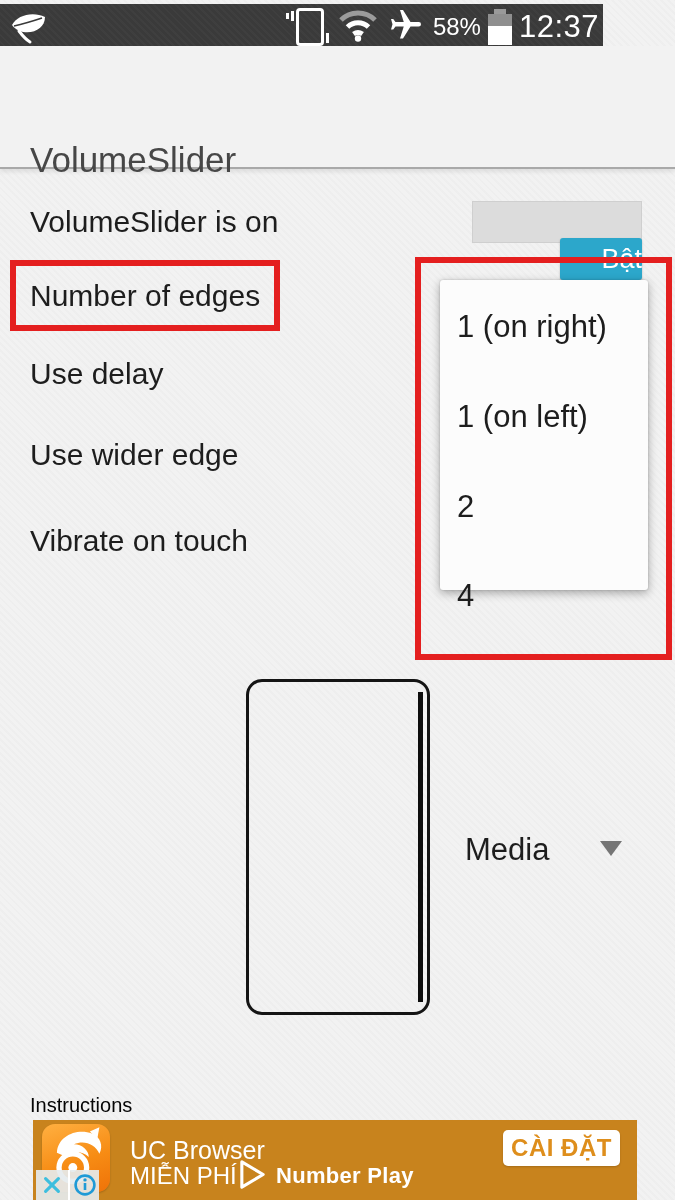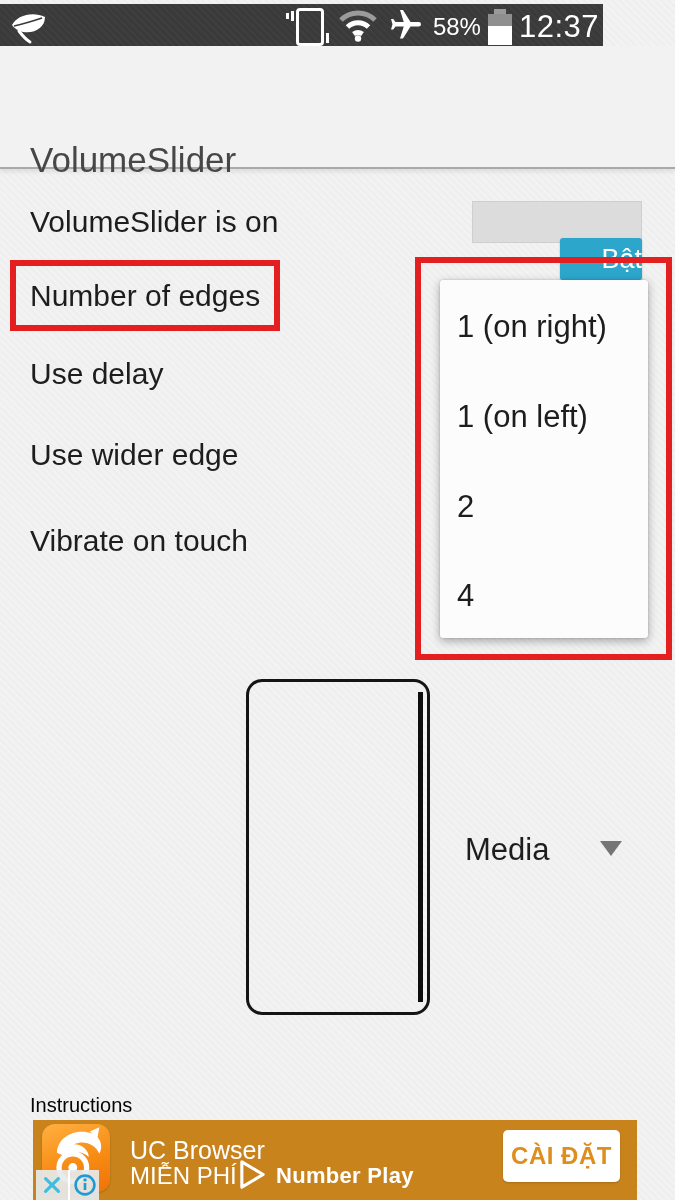--- a/index.html
+++ b/index.html
@@ -32,21 +32,21 @@
     border:1px solid #cfcfcf;box-sizing:border-box;}
   .toggle .thumb{position:absolute;right:-1px;top:-1px;width:82px;height:42px;background:#2ca7cb;
     border-radius:3px;display:flex;align-items:center;justify-content:flex-end;
     box-shadow:0 1px 2px rgba(0,0,0,.25);margin-top:37px;}
   .toggle .thumb span{color:#fff;font-size:27px;}
   
   .redbox{position:absolute;border:6px solid #e41f1f;box-sizing:border-box;z-index:30;pointer-events:none;}
   .redbox1{left:10px;top:260px;width:270px;height:71px;}
   .redbox2{left:415px;top:257px;width:257px;height:403px;}
   
-  .popup{position:absolute;left:440px;top:280px;width:208px;height:358px;background:#fcfcfc;
+  .popup{position:absolute;left:440px;top:280px;width:208px;height:310px;background:#fcfcfc;
     border-radius:3px;box-shadow:0 3px 10px rgba(0,0,0,.32),0 0 2px rgba(0,0,0,.2);z-index:20;}
   .popup .opt{position:absolute;left:17px;font-size:31px;color:#1d1d1d;line-height:36px;white-space:nowrap;}
   
   .preview{position:absolute;left:246px;top:679px;width:184px;height:336px;border:3px solid #141414;
     border-radius:16px;box-sizing:border-box;}
   .preview .vline{position:absolute;left:169px;top:10px;width:5px;height:310px;background:#0d0d0d;}
   
   .media-label{position:absolute;left:465px;top:832px;font-size:31px;color:#1d1d1d;}
   .media-caret{position:absolute;left:600px;top:841px;width:0;height:0;
     border-left:11px solid transparent;border-right:11px solid transparent;border-top:15px solid #757575;}
@@ -54,21 +54,21 @@
   .instructions{position:absolute;left:30px;top:1094px;font-size:20px;color:#050505;z-index:6;}
   
   .ad{position:absolute;left:33px;top:1120px;width:604px;height:80px;background:#c8831d;z-index:5;}
   .ad .appicon{position:absolute;left:9px;top:4px;width:68px;height:68px;border-radius:13px;
     background:linear-gradient(160deg,#ffb041 0%,#f78c14 55%,#ef7208 100%);
     box-shadow:0 1px 2px rgba(0,0,0,.2);}
   .ad .appname{position:absolute;left:97px;top:6px;font-size:25px;color:#fff;margin-top:10px;}
   .ad .price{position:absolute;left:97px;top:42px;font-size:24px;color:#fff;}
   .ad .playlogo{position:absolute;left:204px;top:38px;}
   .ad .store{position:absolute;left:243px;top:43px;font-size:22px;color:#fff;font-weight:600;letter-spacing:.3px;}
-  .ad .cta{position:absolute;left:470px;top:10px;width:117px;height:52px;background:#fff;border-radius:5px;
+  .ad .cta{position:absolute;left:470px;top:10px;width:117px;height:36px;background:#fff;border-radius:5px;
     display:flex;align-items:center;justify-content:center;box-shadow:0 1px 2px rgba(0,0,0,.18);}
   .ad .cta span{color:#de8e1c;font-size:24px;font-weight:bold;letter-spacing:.5px;}
   
   .adx{position:absolute;left:36px;top:1170px;width:32px;height:30px;background:rgba(229,234,237,.92);
     z-index:7;display:flex;align-items:center;justify-content:center;border-right:2px solid #fff;}
   .adi{position:absolute;left:70px;top:1170px;width:29px;height:30px;background:rgba(229,234,237,.92);
     z-index:7;display:flex;align-items:center;justify-content:center;}
 </style>
 </head>
 <body>

